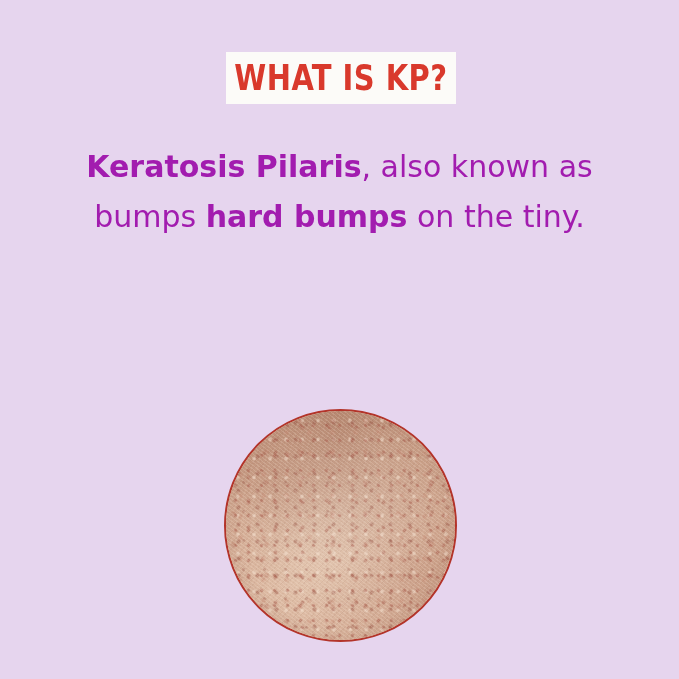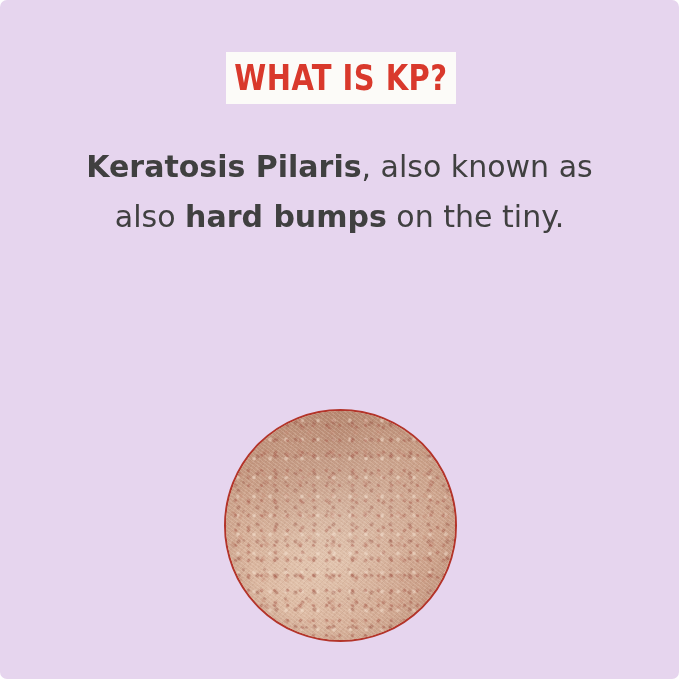--- a/index.html
+++ b/index.html
@@ -12,21 +12,20 @@
     overflow: hidden;
     font-family: "Liberation Sans", sans-serif;
   }
 
   .infographic {
     position: relative;
     width: 679px;
     height: 679px;
     background: #e6d5ee;
     box-sizing: border-box;
-    border-radius: 7px;
   }
 
   
   .title-band {
     position: absolute;
     left: 226px;
     top: 52px;
     width: 230px;
     height: 52px;
     background: #fcfbf8;
@@ -45,21 +44,21 @@
     white-space: nowrap;
   }
 
   
   .body-copy {
     position: absolute;
     left: 0;
     top: 142px;
     width: 679px;
     text-align: center;
-    color: #404040;
+    color: #a21caf;
     font-family: "DejaVu Sans", "Liberation Sans", sans-serif;
     font-size: 30px;
     line-height: 50px;
     font-weight: 400;
   }
   .copy-line {
     white-space: nowrap;
     display: block;
   }
   .copy-line b {
@@ -133,21 +132,21 @@
 
   <div class="title-band">
     <span class="title-text">WHAT IS KP?</span>
   </div>
 
   <div class="body-copy">
     <span class="copy-line">
       <b>Keratosis Pilaris</b><span>, also known as</span>
     </span>
     <span class="copy-line">
-      <span>also </span><b>hard bumps</b><span> on the tiny.</span>
+      <span>bumps </span><b>hard bumps</b><span> on the tiny.</span>
     </span>
   </div>
 
   <div class="photo-circle" aria-label="Close-up photograph of skin showing keratosis pilaris bumps">
     <div class="skin-base"></div>
     <div class="skin-bumps"></div>
     <div class="skin-bumps-2"></div>
     <div class="skin-grain"></div>
     <div class="skin-shade"></div>
   </div>

